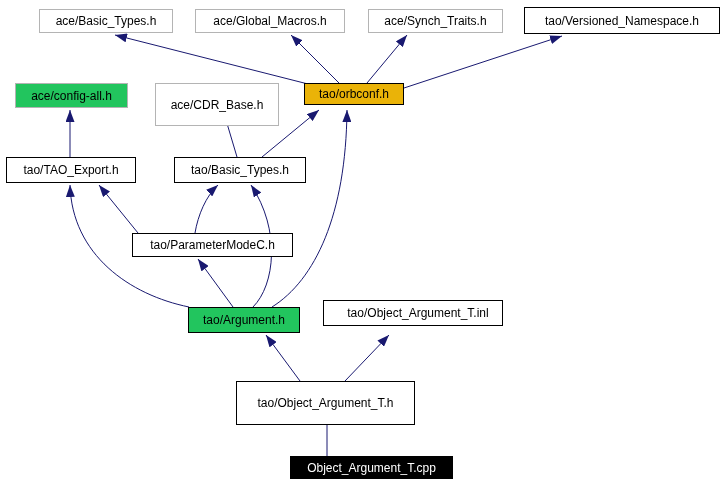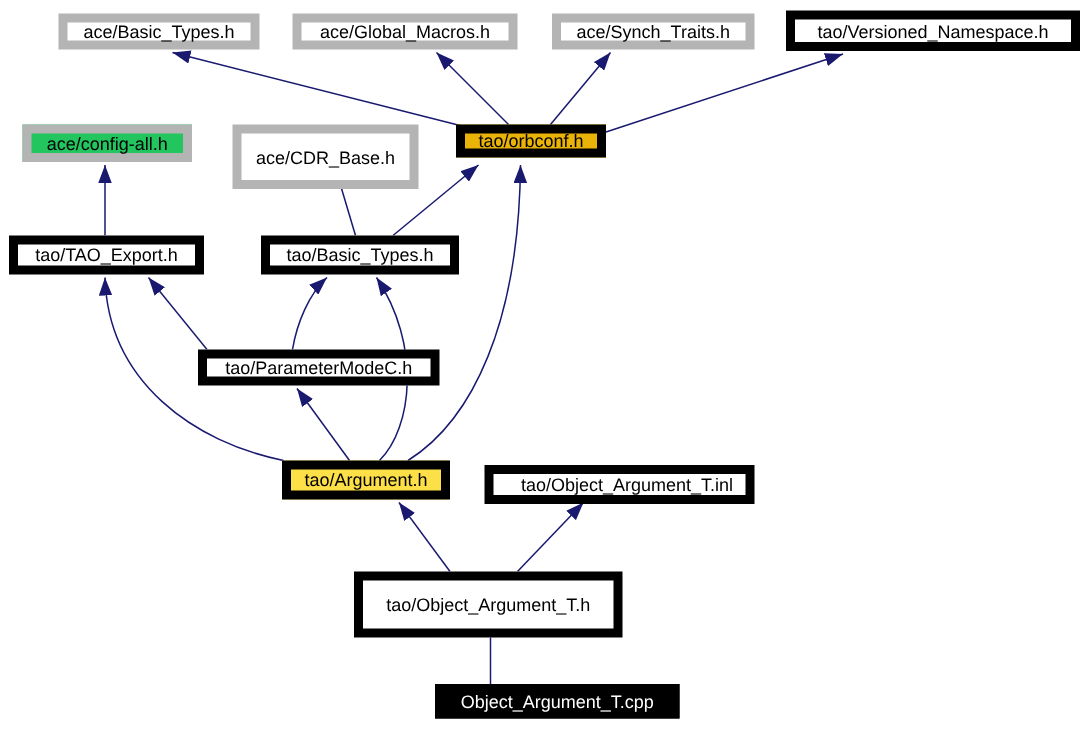--- a/index.html
+++ b/index.html
@@ -23,21 +23,21 @@
   .node {
     position: absolute;
     box-sizing: border-box;
     display: flex;
     align-items: center;
     justify-content: center;
     white-space: nowrap;
     font-size: 12px;
     line-height: 1;
     background: #ffffff;
-    border: 6px solid #1d4ed8;
+    border: 1px solid #1d4ed8;
     cursor: pointer;
   }
   .node.main {
     cursor: default;
     font-weight: normal;
   }
 </style>
 </head>
 <body>
 
@@ -91,24 +91,24 @@
       </div>
       <div class="node normal" style="left: 6px; top: 157px; width: 130px; height: 26px; background: rgb(255, 255, 255); color: rgb(0, 0, 0); border-color: rgb(0, 0, 0);">
         <span>tao/TAO_Export.h</span>
       </div>
       <div class="node normal" style="left: 174px; top: 157px; width: 132px; height: 26px; background: rgb(255, 255, 255); color: rgb(0, 0, 0); border-color: rgb(0, 0, 0);">
         <span>tao/Basic_Types.h</span>
       </div>
       <div class="node normal" style="left: 104px; top: 233px; width: 161px; height: 24px; background: rgb(255, 255, 255); color: rgb(0, 0, 0); border-color: rgb(0, 0, 0); margin-left: 28px;">
         <span>tao/ParameterModeC.h</span>
       </div>
-      <div class="node normal" style="left: 188px; top: 307px; width: 112px; height: 26px; background: #fde047; color: rgb(0, 0, 0); border-color: rgb(0, 0, 0);">
+      <div class="node normal" style="left: 188px; top: 307px; width: 112px; height: 26px; background: #22c55e; color: rgb(0, 0, 0); border-color: rgb(0, 0, 0);">
         <span>tao/Argument.h</span>
       </div>
-      <div class="node normal" style="left: 323px; top: 310px; width: 180px; height: 26px; background: rgb(255, 255, 255); color: rgb(0, 0, 0); border-color: rgb(0, 0, 0); padding-left: 10px;">
+      <div class="node normal" style="left: 323px; top: 300px; width: 180px; height: 26px; background: rgb(255, 255, 255); color: rgb(0, 0, 0); border-color: rgb(0, 0, 0); padding-left: 10px;">
         <span>tao/Object_Argument_T.inl</span>
       </div>
       <div class="node normal" style="left: 236px; top: 381px; width: 179px; height: 44px; background: rgb(255, 255, 255); color: rgb(0, 0, 0); border-color: rgb(0, 0, 0);">
         <span>tao/Object_Argument_T.h</span>
       </div>
       <div class="node main" style="left: 245px; top: 456px; width: 163px; height: 23px; background: rgb(0, 0, 0); color: rgb(255, 255, 255); border-color: rgb(0, 0, 0); margin-left: 45px;">
         <span>Object_Argument_T.cpp</span>
       </div>
     </div>
 </div>

